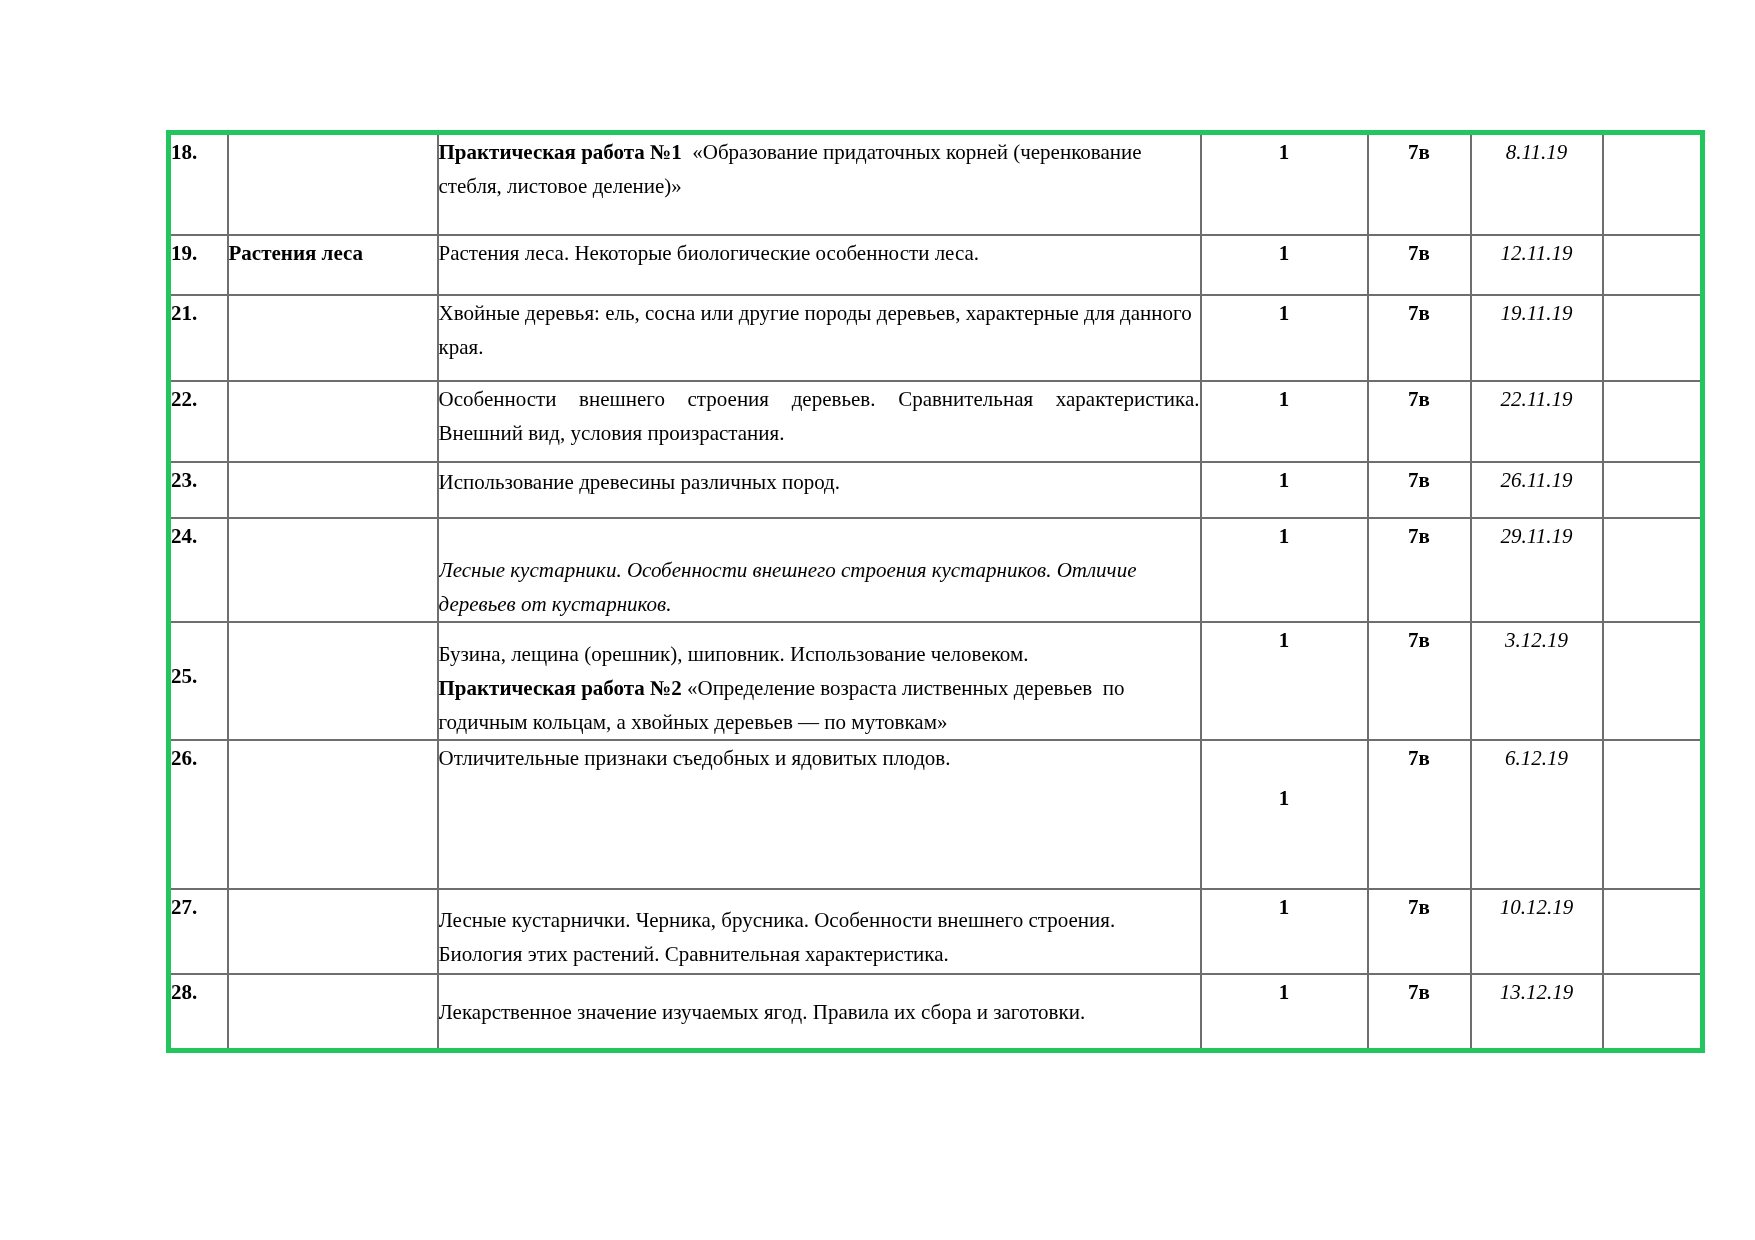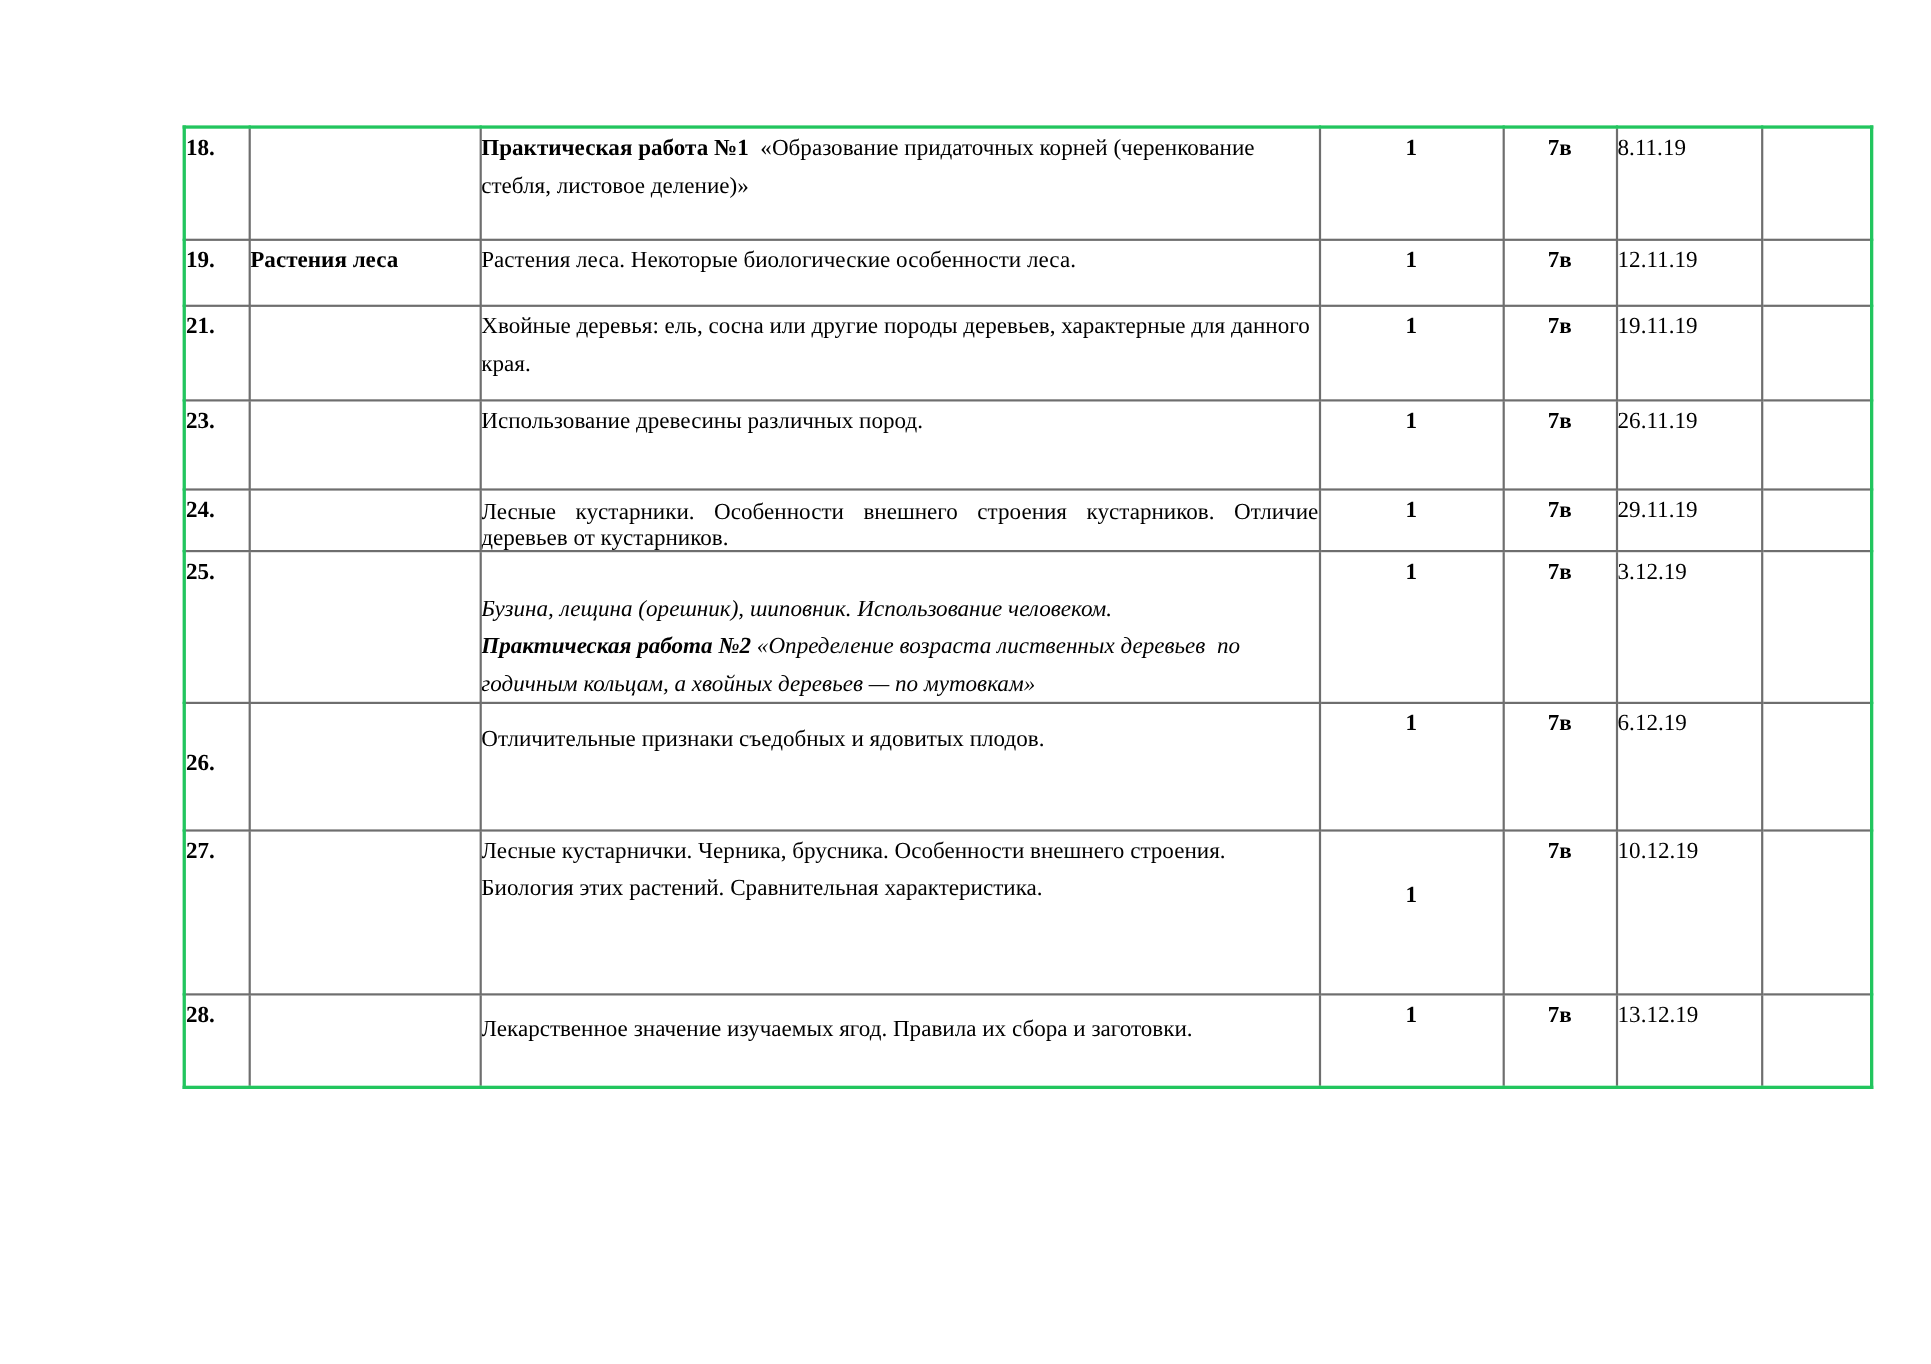--- a/index.html
+++ b/index.html
@@ -14,25 +14,25 @@
   }
   .page {
     position: relative;
     width: 1755px;
     height: 1240px;
     background: #ffffff;
   }
   table.plan {
     position: absolute;
     left: 166px;
-    top: 114px;
+    top: 130px;
     width: 1534px;
     border-collapse: collapse;
     table-layout: fixed;
-    border: 3px solid #22c55e;
+    border: 5px solid #22c55e;
   }
   table.plan td {
     border: 2px solid #6e6e6e;
     vertical-align: top;
     padding: 0;
     font-size: 21px;
     line-height: 34px;
     overflow: hidden;
   }
   td.num {
@@ -48,21 +48,23 @@
     text-align: left;
   }
   td.desc p { margin: 0; }
   td.desc p + p { margin-top: 0; }
   td.hours, td.grade {
     font-weight: bold;
     text-align: center;
     padding-top: 5px;
   }
   td.date {
+    text-align: center;
     padding-top: 5px;
+    font-style: italic;
   }
   td.note { padding: 0; }
 
   
   tr:nth-child(1)  { height: 102px; }
   tr:nth-child(2)  { height: 60px;  }
   tr:nth-child(3)  { height: 86px;  }
   tr:nth-child(4)  { height: 81px;  }
   tr:nth-child(5)  { height: 56px;  }
   tr:nth-child(6)  { height: 64px;  }
@@ -130,20 +132,31 @@
           <td class="topic"></td>
           <td class="desc">
             <p><span>Хвойные деревья: ель, сосна или другие породы деревьев, характерные для данного края.</span></p>
           </td>
           <td class="hours">1</td>
           <td class="grade">7в</td>
           <td class="date">19.11.19</td>
           <td class="note"></td>
         </tr>
         <tr>
+          <td class="num">22.</td>
+          <td class="topic"></td>
+          <td class="desc">
+            <p><span>Особенности внешнего строения деревьев. Сравнительная характеристика. Внешний вид, условия произрастания.</span></p>
+          </td>
+          <td class="hours">1</td>
+          <td class="grade">7в</td>
+          <td class="date">22.11.19</td>
+          <td class="note"></td>
+        </tr>
+        <tr>
           <td class="num">23.</td>
           <td class="topic"></td>
           <td class="desc">
             <p><span>Использование древесины различных пород.</span></p>
           </td>
           <td class="hours">1</td>
           <td class="grade">7в</td>
           <td class="date">26.11.19</td>
           <td class="note"></td>
         </tr>

